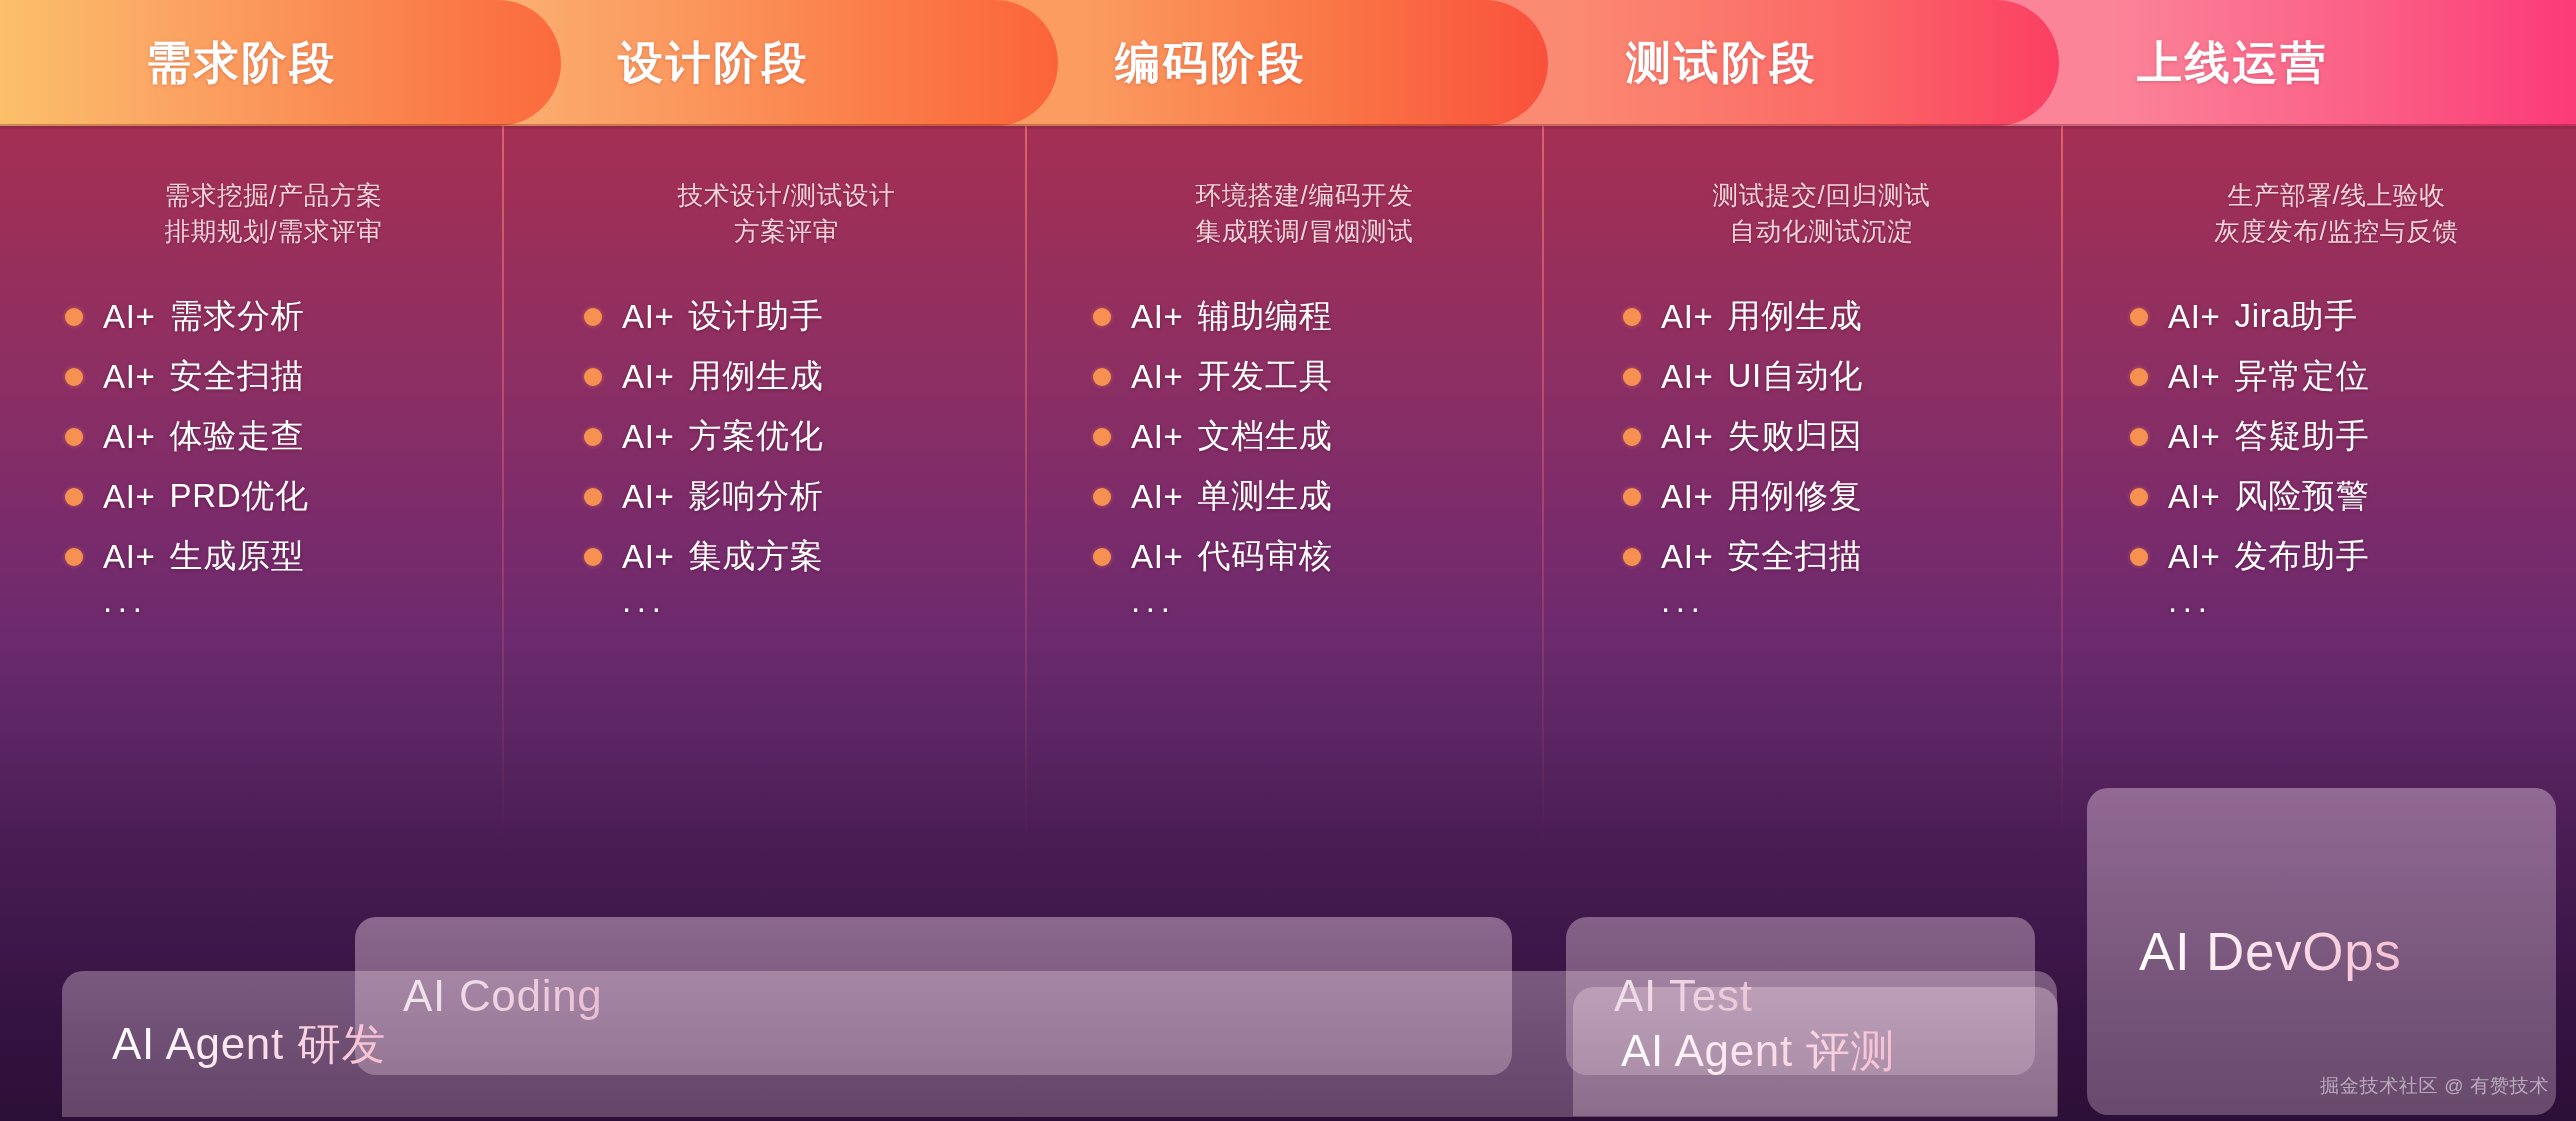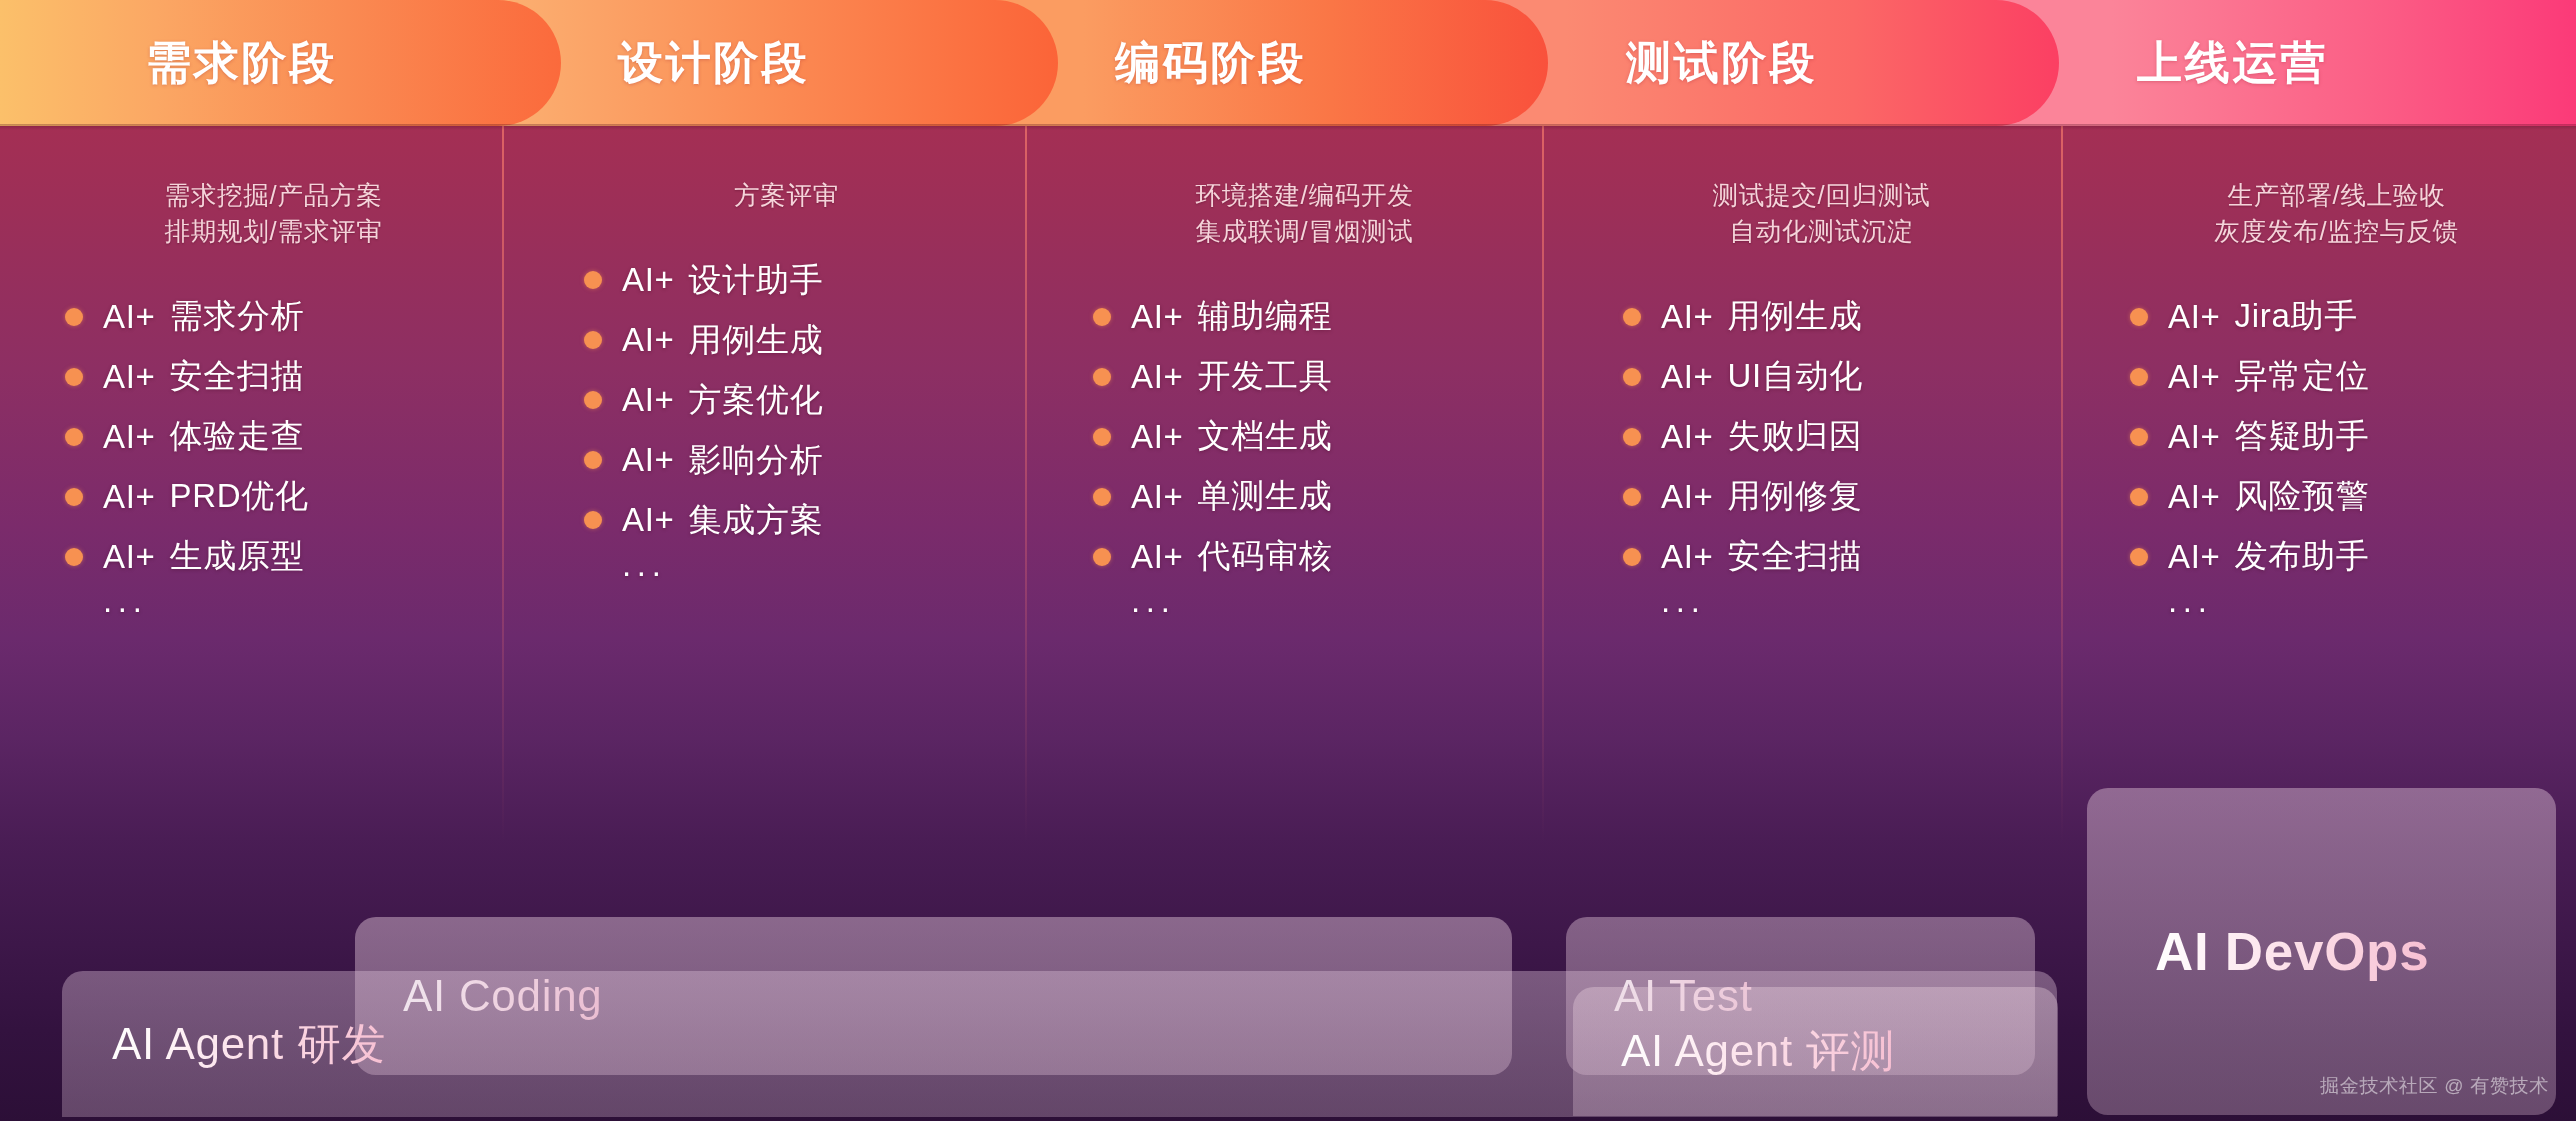--- a/index.html
+++ b/index.html
@@ -125,23 +125,22 @@
     padding-left:48px;font-size:44px;
   }
   .band-test{
     left:1566px;top:917px;width:469px;height:158px;
     background:linear-gradient(180deg,rgba(226,197,216,.42),rgba(212,180,204,.36));
     padding-left:48px;font-size:44px;
   }
   .band-devops{
     left:2087px;top:788px;width:469px;height:327px;
     background:linear-gradient(180deg,rgba(226,197,216,.44),rgba(210,178,202,.36));
-    padding-left:68px;font-size:53px;
+    padding-left:52px;font-size:53px;
     align-items:center;
-    font-weight:bold;
   }
   .band-agent{
     left:62px;top:971px;width:1995px;height:146px;
     background:linear-gradient(180deg,rgba(218,190,212,.40),rgba(206,176,200,.34));
     padding-left:50px;font-size:44px;
     border-radius:21px 21px 0 0;
     text-align:right;
   }
   .band-agent-eval{
     left:1573px;top:987px;width:485px;height:129px;
@@ -218,20 +217,21 @@
           <span class="dot"></span>
           <span class="bl-ai">AI+</span>
           <span>生成原型</span>
         </div>
         <div class="ellipsis">...</div>
       </div>
     </div>
 
     <div class="col c2">
       <div class="col-sub">
+        <div>技术设计/测试设计</div>
         <div>方案评审</div>
       </div>
       <div class="bullets">
         <div class="bullet">
           <span class="dot"></span>
           <span class="bl-ai">AI+</span>
           <span>设计助手</span>
         </div>
         <div class="bullet">
           <span class="dot"></span>

